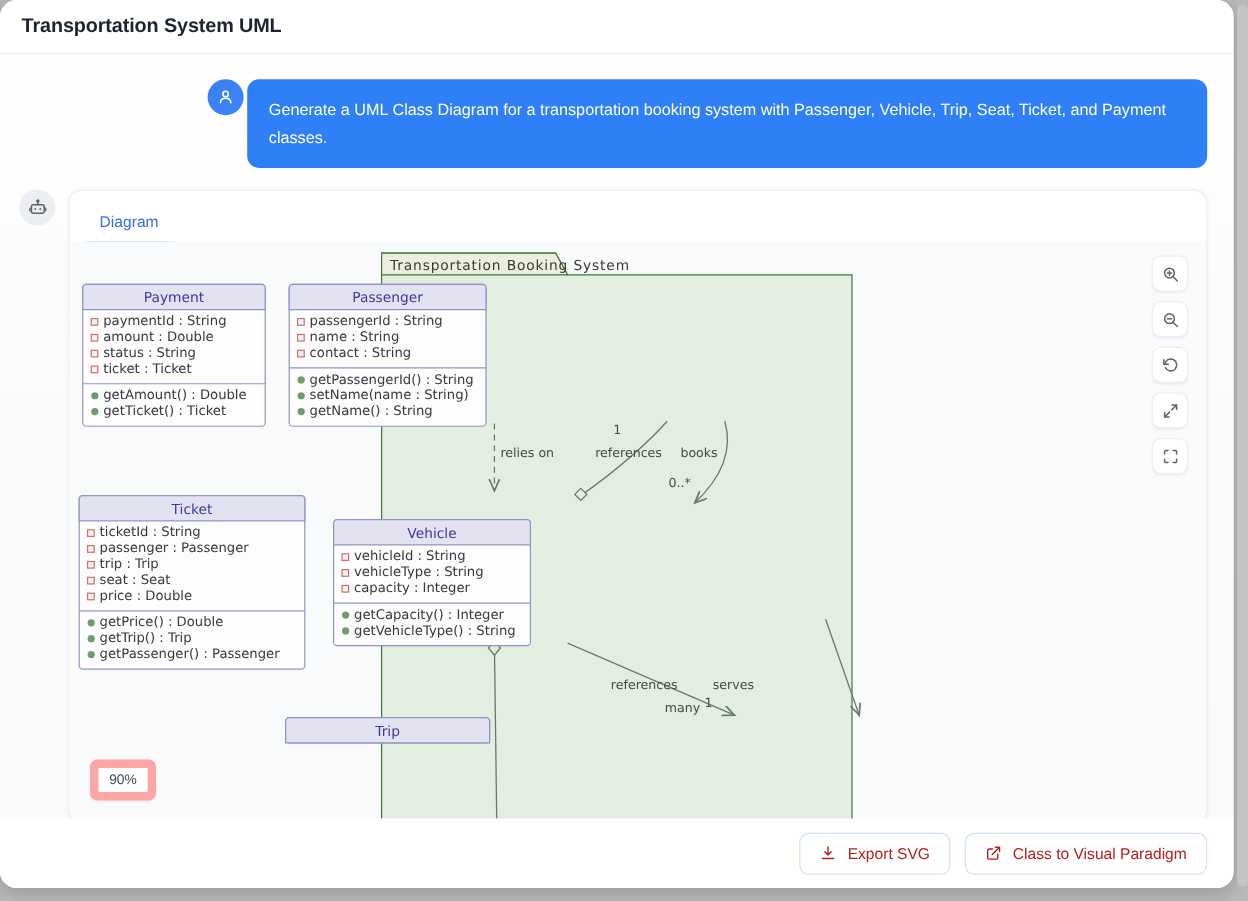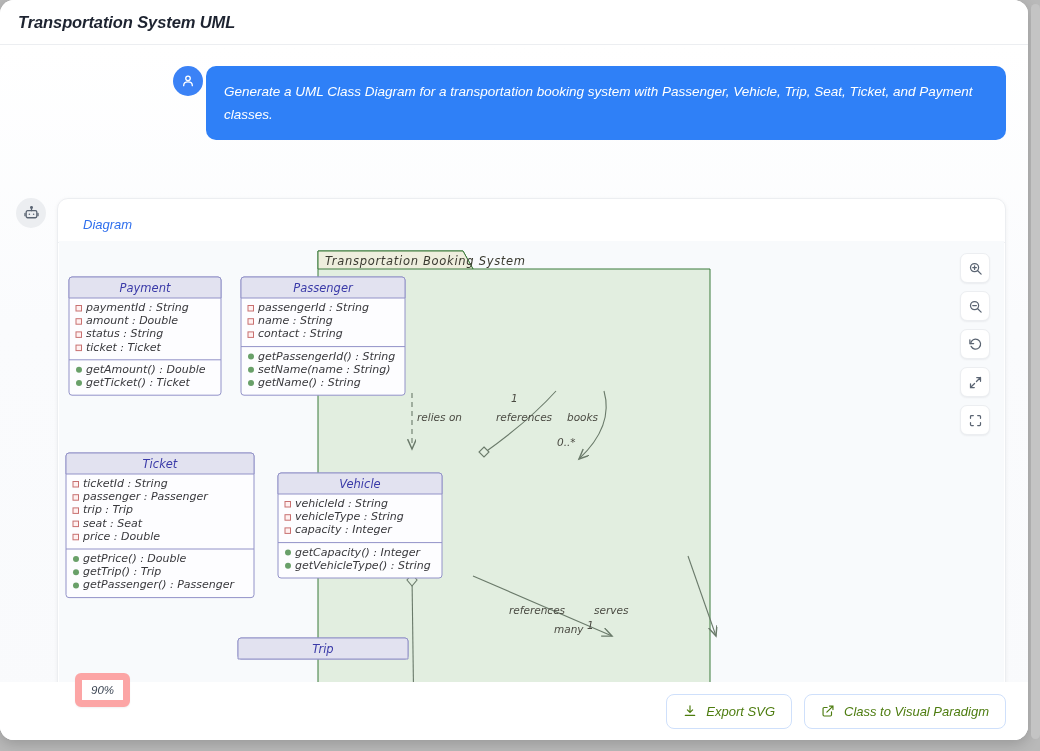--- a/index.html
+++ b/index.html
@@ -11,21 +11,20 @@
     overflow: hidden;
   }
   .app-window {
     position: absolute;
     left: 0; top: 0;
     width: 1028px; height: 740px;
     background: #ffffff;
     border-radius: 14px;
     box-shadow: 0 4px 14px rgba(0,0,0,0.18);
     overflow: hidden;
-    font-style: italic;
   }
   
   .titlebar {
     height: 45px;
     border-bottom: 1px solid #eceef1;
     display: flex; align-items: center;
     padding: 0 18px;
     background: #fff;
   }
   .titlebar .title {
@@ -66,21 +65,20 @@
     line-height: 1.72;
     max-width: 800px;
     width: 800px;
   }
   
   .msg-row-bot {
     display: flex;
     align-items: flex-start;
     padding: 18px 0 0 16px;
     gap: 11px;
-    margin-top: 40px;
   }
   .card {
     flex: 1;
     margin-right: 22px;
     background: #fff;
     border: 1px solid #eceef1;
     border-radius: 11px;
     box-shadow: 0 1px 4px rgba(18,25,40,0.05);
     overflow: hidden;
     height: 528px;
@@ -153,21 +151,21 @@
     gap: 12px;
     padding: 0 22px 0 0;
     background: #fff;
   }
   .btn {
     display: inline-flex;
     align-items: center;
     gap: 9px;
     border: 1px solid #cfe0fb;
     background: #fff;
-    color: #4d7c0f;
+    color: #b91c1c;
     border-radius: 8px;
     padding: 9px 16px;
     font-size: 13px;
     font-weight: 500;
     cursor: pointer;
   }
   
   .scroll-strip {
     position: absolute;
     top: 4px; right: 0px;

